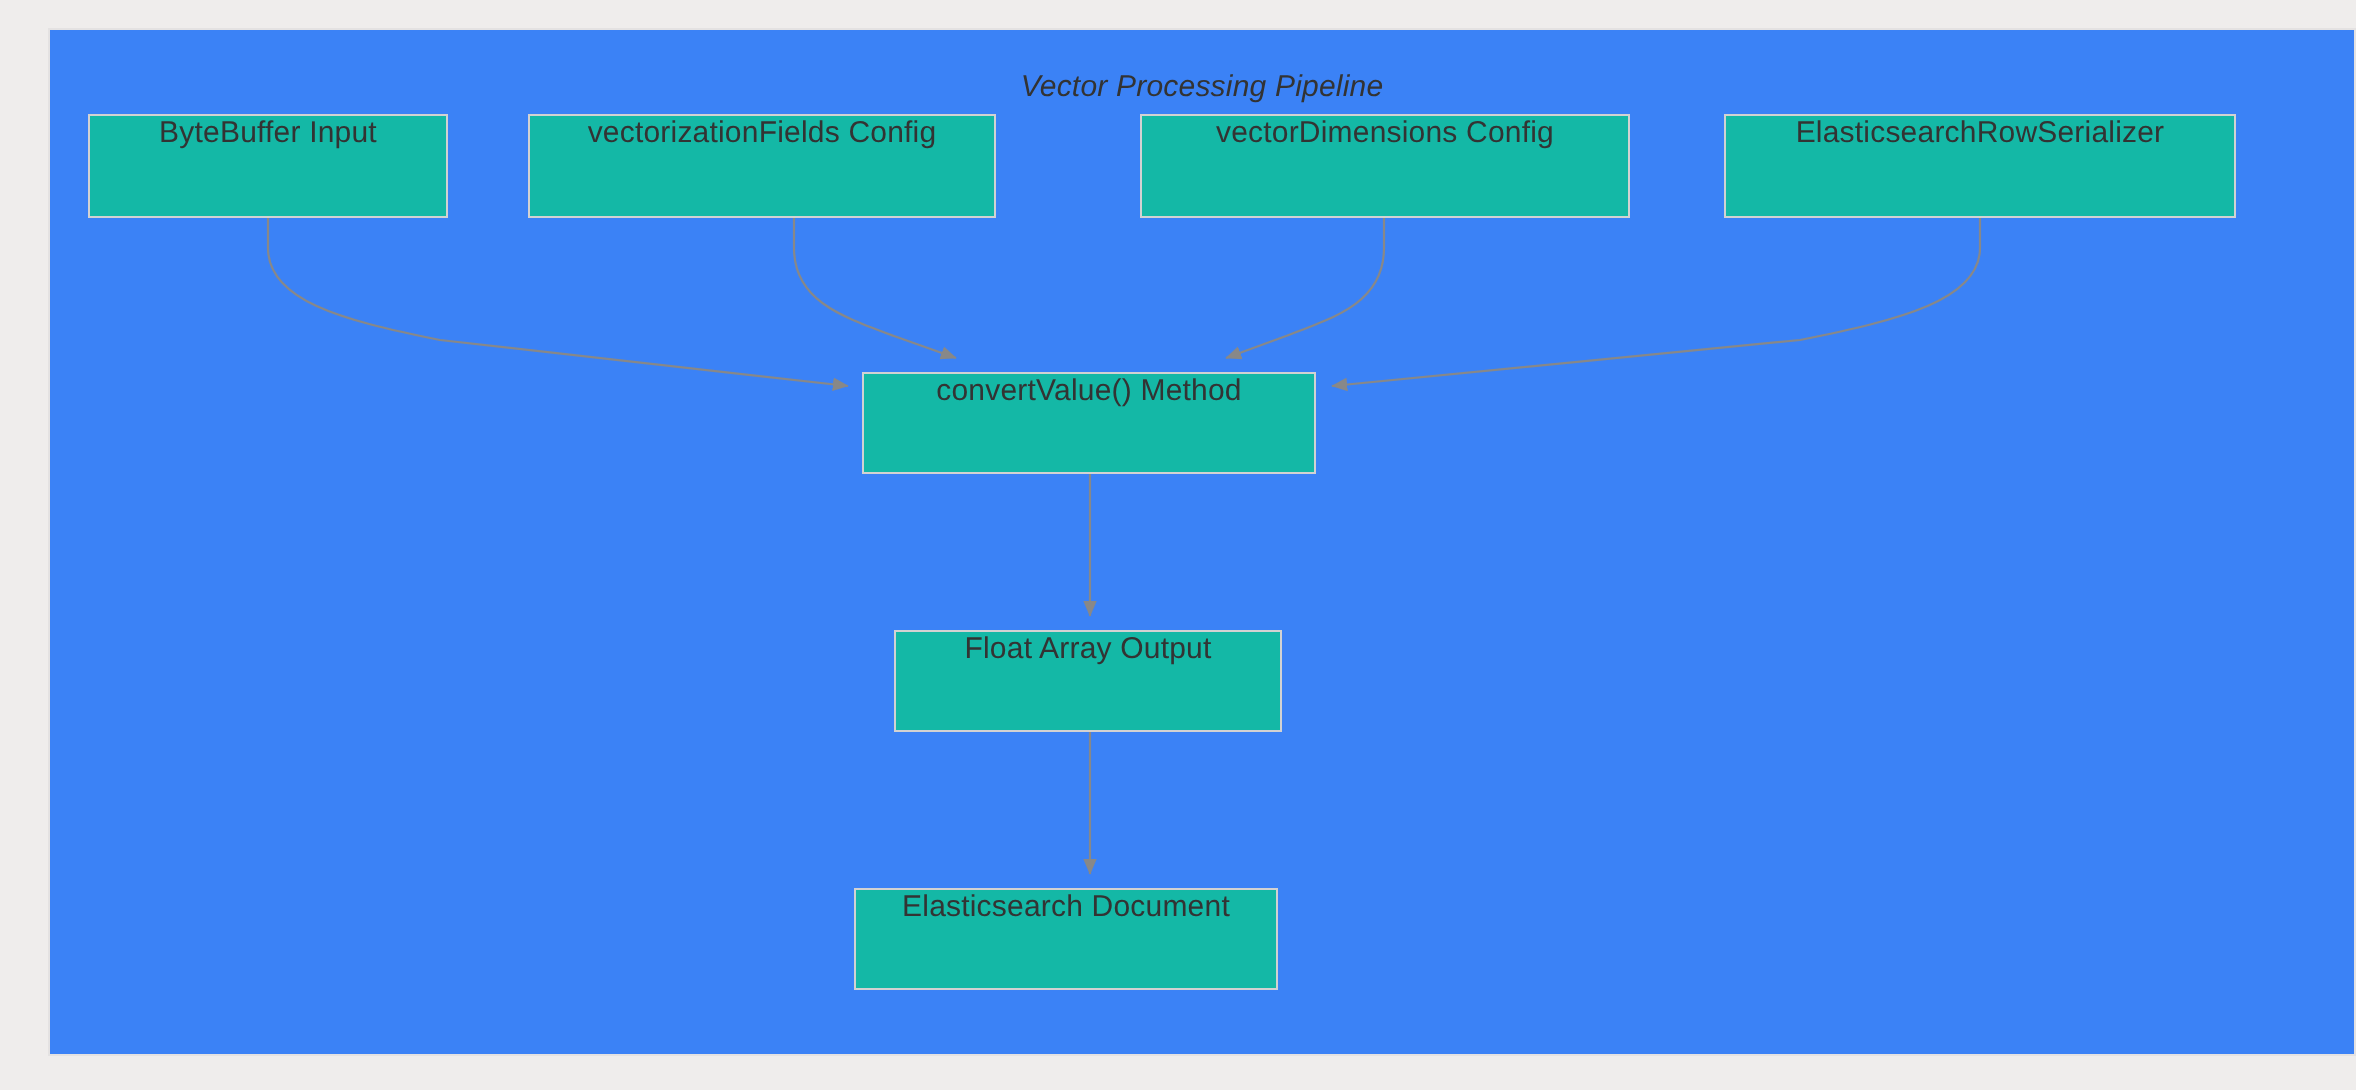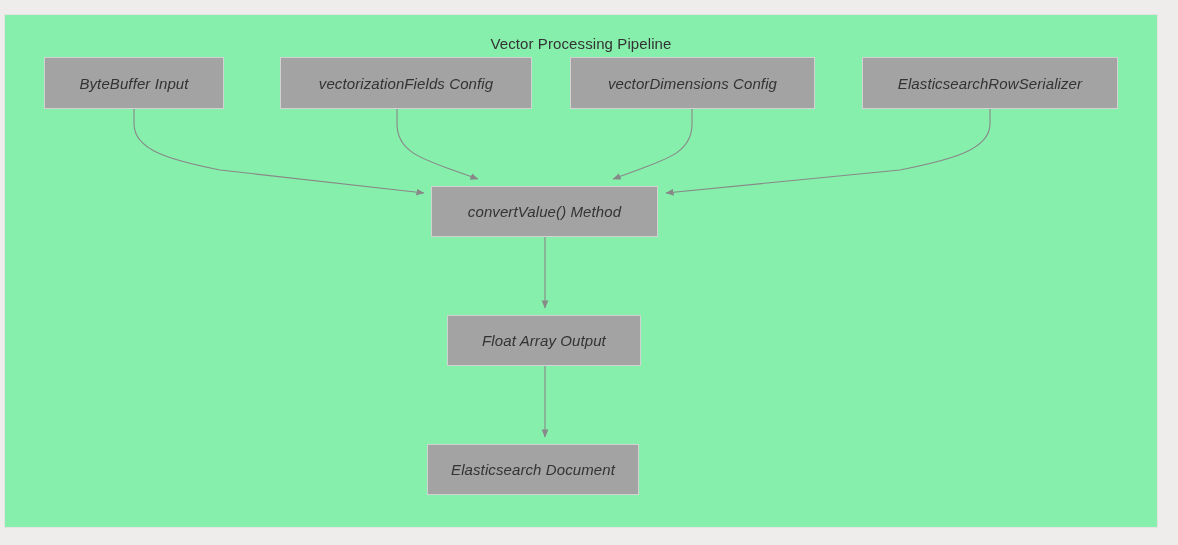--- a/index.html
+++ b/index.html
@@ -13,27 +13,28 @@
   }
 
   #canvas {
     position: relative;
     width: 1178px;
     height: 545px;
   }
 
   .diagram-container {
     position: absolute;
-    left: 4px;
+    left: 24px;
     top: 14px;
     width: 1154px;
     height: 514px;
-    background: #86efac;
+    background: #3b82f6;
     border: 1px solid #e4e2e2;
     box-sizing: border-box;
+    font-style: italic;
   }
 
   .diagram-title {
     position: absolute;
     left: 0;
     top: 20px;
     width: 100%;
     text-align: center;
     font-size: 15px;
     color: #333333;
@@ -44,31 +45,29 @@
     position: absolute;
     left: 0;
     top: 0;
     width: 1178px;
     height: 545px;
     pointer-events: none;
   }
 
   .node {
     position: absolute;
-    background: #a3a3a3;
+    background: #14b8a6;
     border: 1px solid #d2d2d2;
     box-sizing: border-box;
     display: flex;
-    align-items: center;
     justify-content: center;
     font-size: 15px;
     color: #333333;
     letter-spacing: 0.1px;
     white-space: nowrap;
-    font-style: italic;
   }
 </style>
 </head>
 <body>
 
 <div id="canvas">
 
   <div class="diagram-container">
     <div class="diagram-title">Vector Processing Pipeline</div>
   </div>
@@ -86,21 +85,21 @@
       <path d="M990,109 L990,124 C990,150 950,160 900,170 L666,193" marker-end="url(#arrow)"></path>
       <path d="M545,237 L545,308" marker-end="url(#arrow)"></path>
       <path d="M545,366 L545,437" marker-end="url(#arrow)"></path>
     </g>
   </svg>
 
   <div class="node" style="left:44px; top:57px; width:180px; height:52px;">
     <span>ByteBuffer Input</span>
   </div>
 
-  <div class="node" style="left:280px; top:57px; width:252px; height:52px;">
+  <div class="node" style="left:264px; top:57px; width:234px; height:52px;">
     <span>vectorizationFields Config</span>
   </div>
 
   <div class="node" style="left:862px; top:57px; width:256px; height:52px;">
     <span>ElasticsearchRowSerializer</span>
   </div>
 
   <div class="node" style="left:570px; top:57px; width:245px; height:52px;">
     <span>vectorDimensions Config</span>
   </div>

